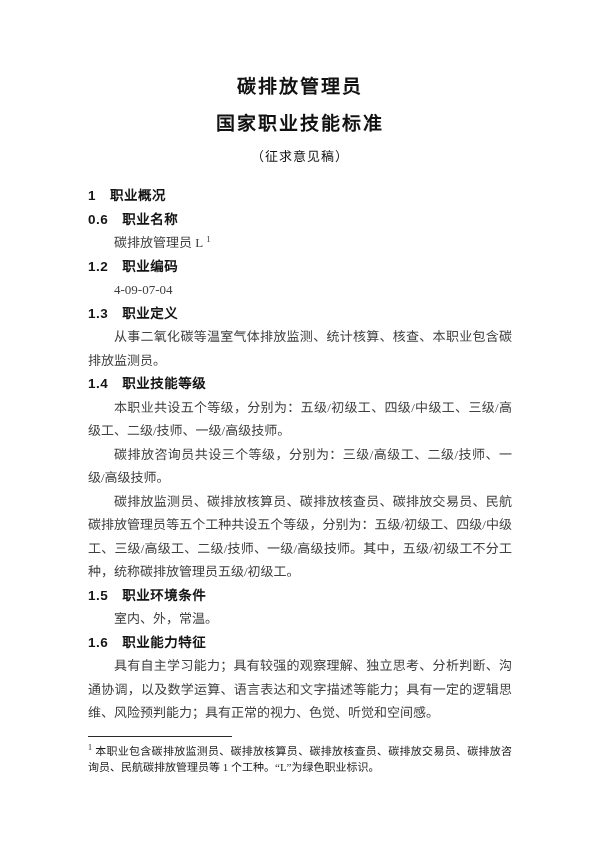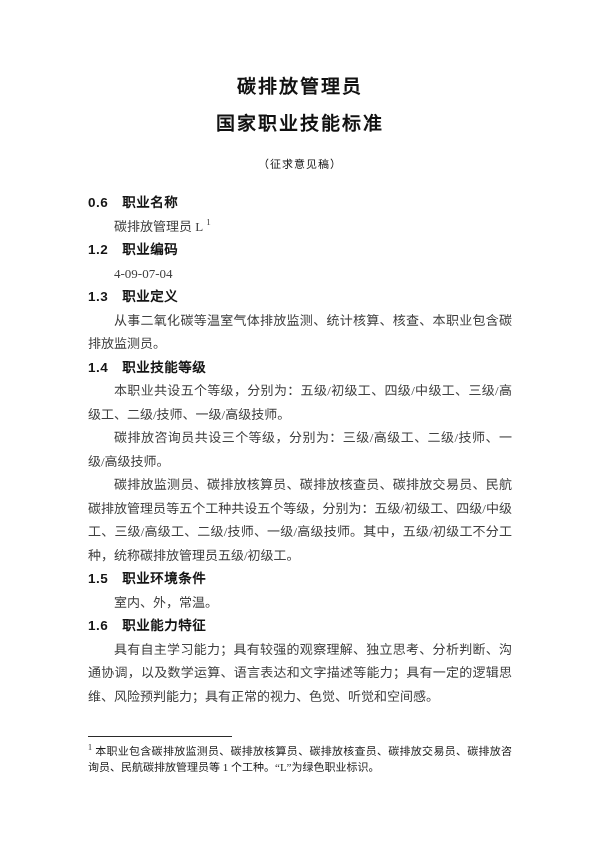--- a/index.html
+++ b/index.html
@@ -20,23 +20,23 @@
   .doc-title {
     font-family: "Liberation Sans", "DejaVu Sans", sans-serif;
     font-weight: bold;
     font-size: 19px;
     line-height: 37px;
     letter-spacing: 2px;
     color: #111;
   }
   .doc-title .title-line { display: block; }
   .doc-subtitle {
-    margin-top: 13px;
+    margin-top: 6px;
     font-family: "Liberation Sans", "DejaVu Sans", sans-serif;
-    font-size: 11px;
+    font-size: 13px;
     line-height: 18px;
     letter-spacing: 1px;
     color: #161616;
   }
   
   .doc-body { margin-top: 18px; }
   .sec-heading {
     font-family: "Liberation Sans", "DejaVu Sans", sans-serif;
     font-weight: bold;
     font-size: 13.5px;
@@ -92,20 +92,21 @@
   <header class="doc-header">
     <h1 class="doc-title">
       <span class="title-line">碳排放管理员</span>
       <span class="title-line">国家职业技能标准</span>
     </h1>
     <div class="doc-subtitle">（征求意见稿）</div>
   </header>
 
   <main class="doc-body">
 
+    <h2 class="sec-heading">1　职业概况</h2>
 
     <h3 class="sec-heading">0.6　职业名称</h3>
     <p class="body-text"><span>碳排放管理员 L</span><sup class="footnote-ref">1</sup></p>
 
     <h3 class="sec-heading">1.2　职业编码</h3>
     <p class="body-text">4-09-07-04</p>
 
     <h3 class="sec-heading">1.3　职业定义</h3>
     <p class="body-text">从事二氧化碳等温室气体排放监测、统计核算、核查、本职业包含碳排放监测员。</p>
 

